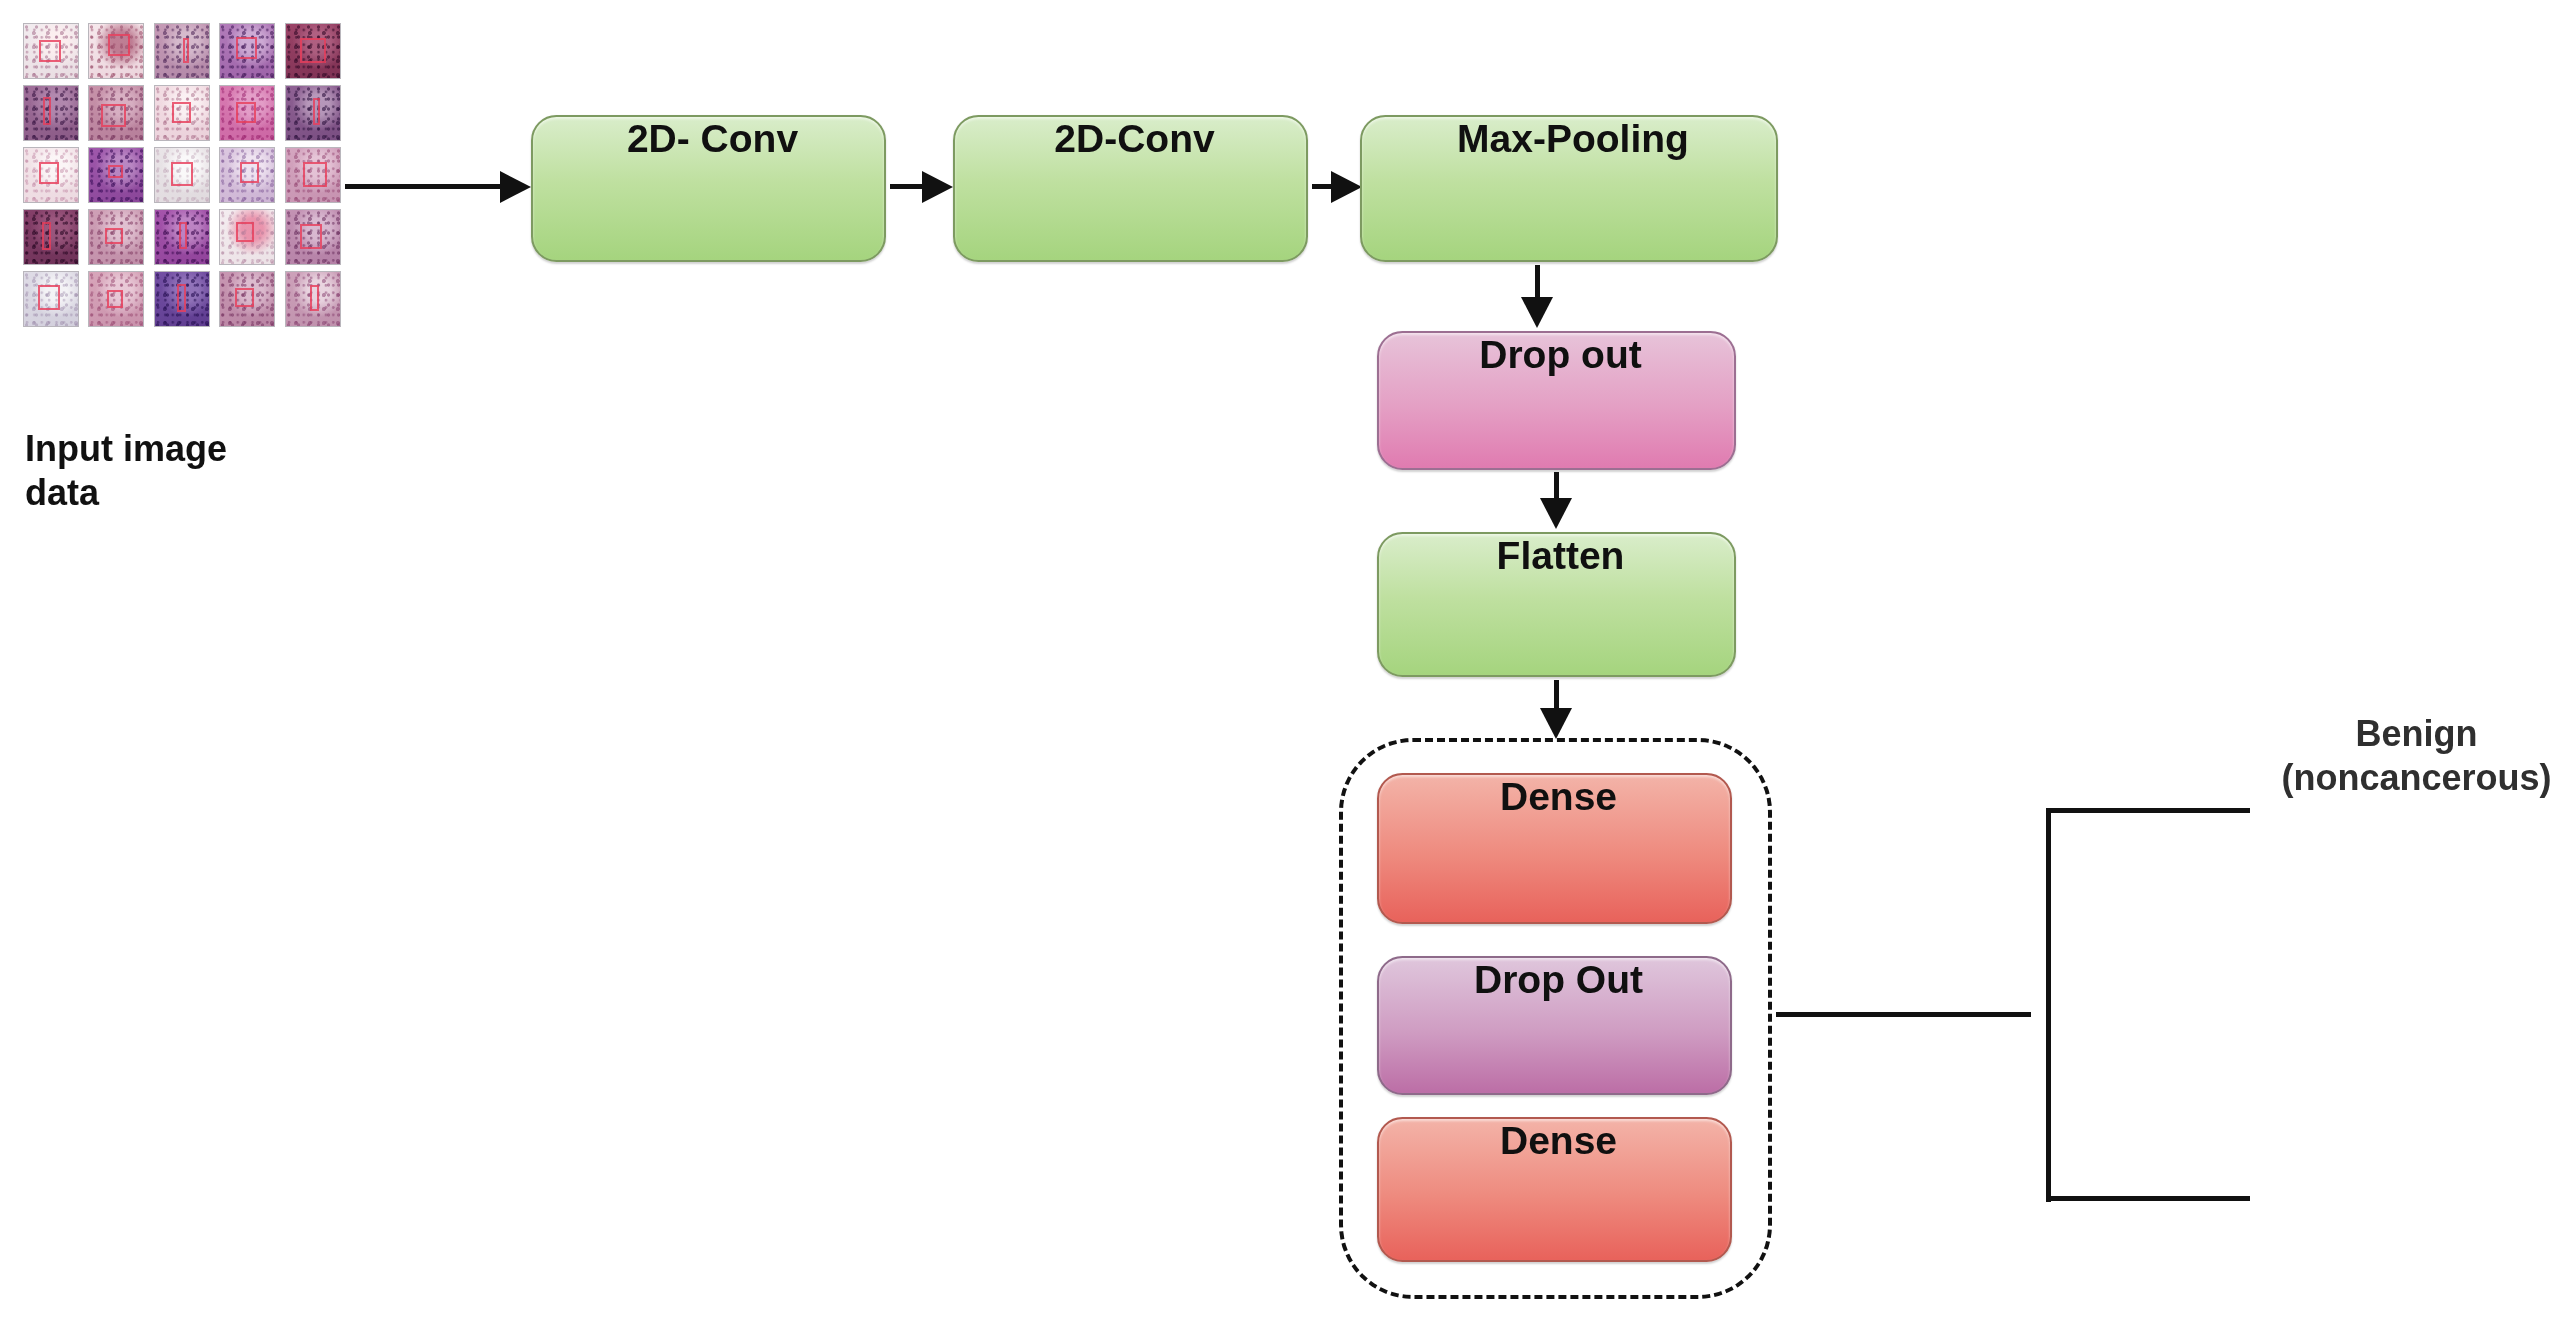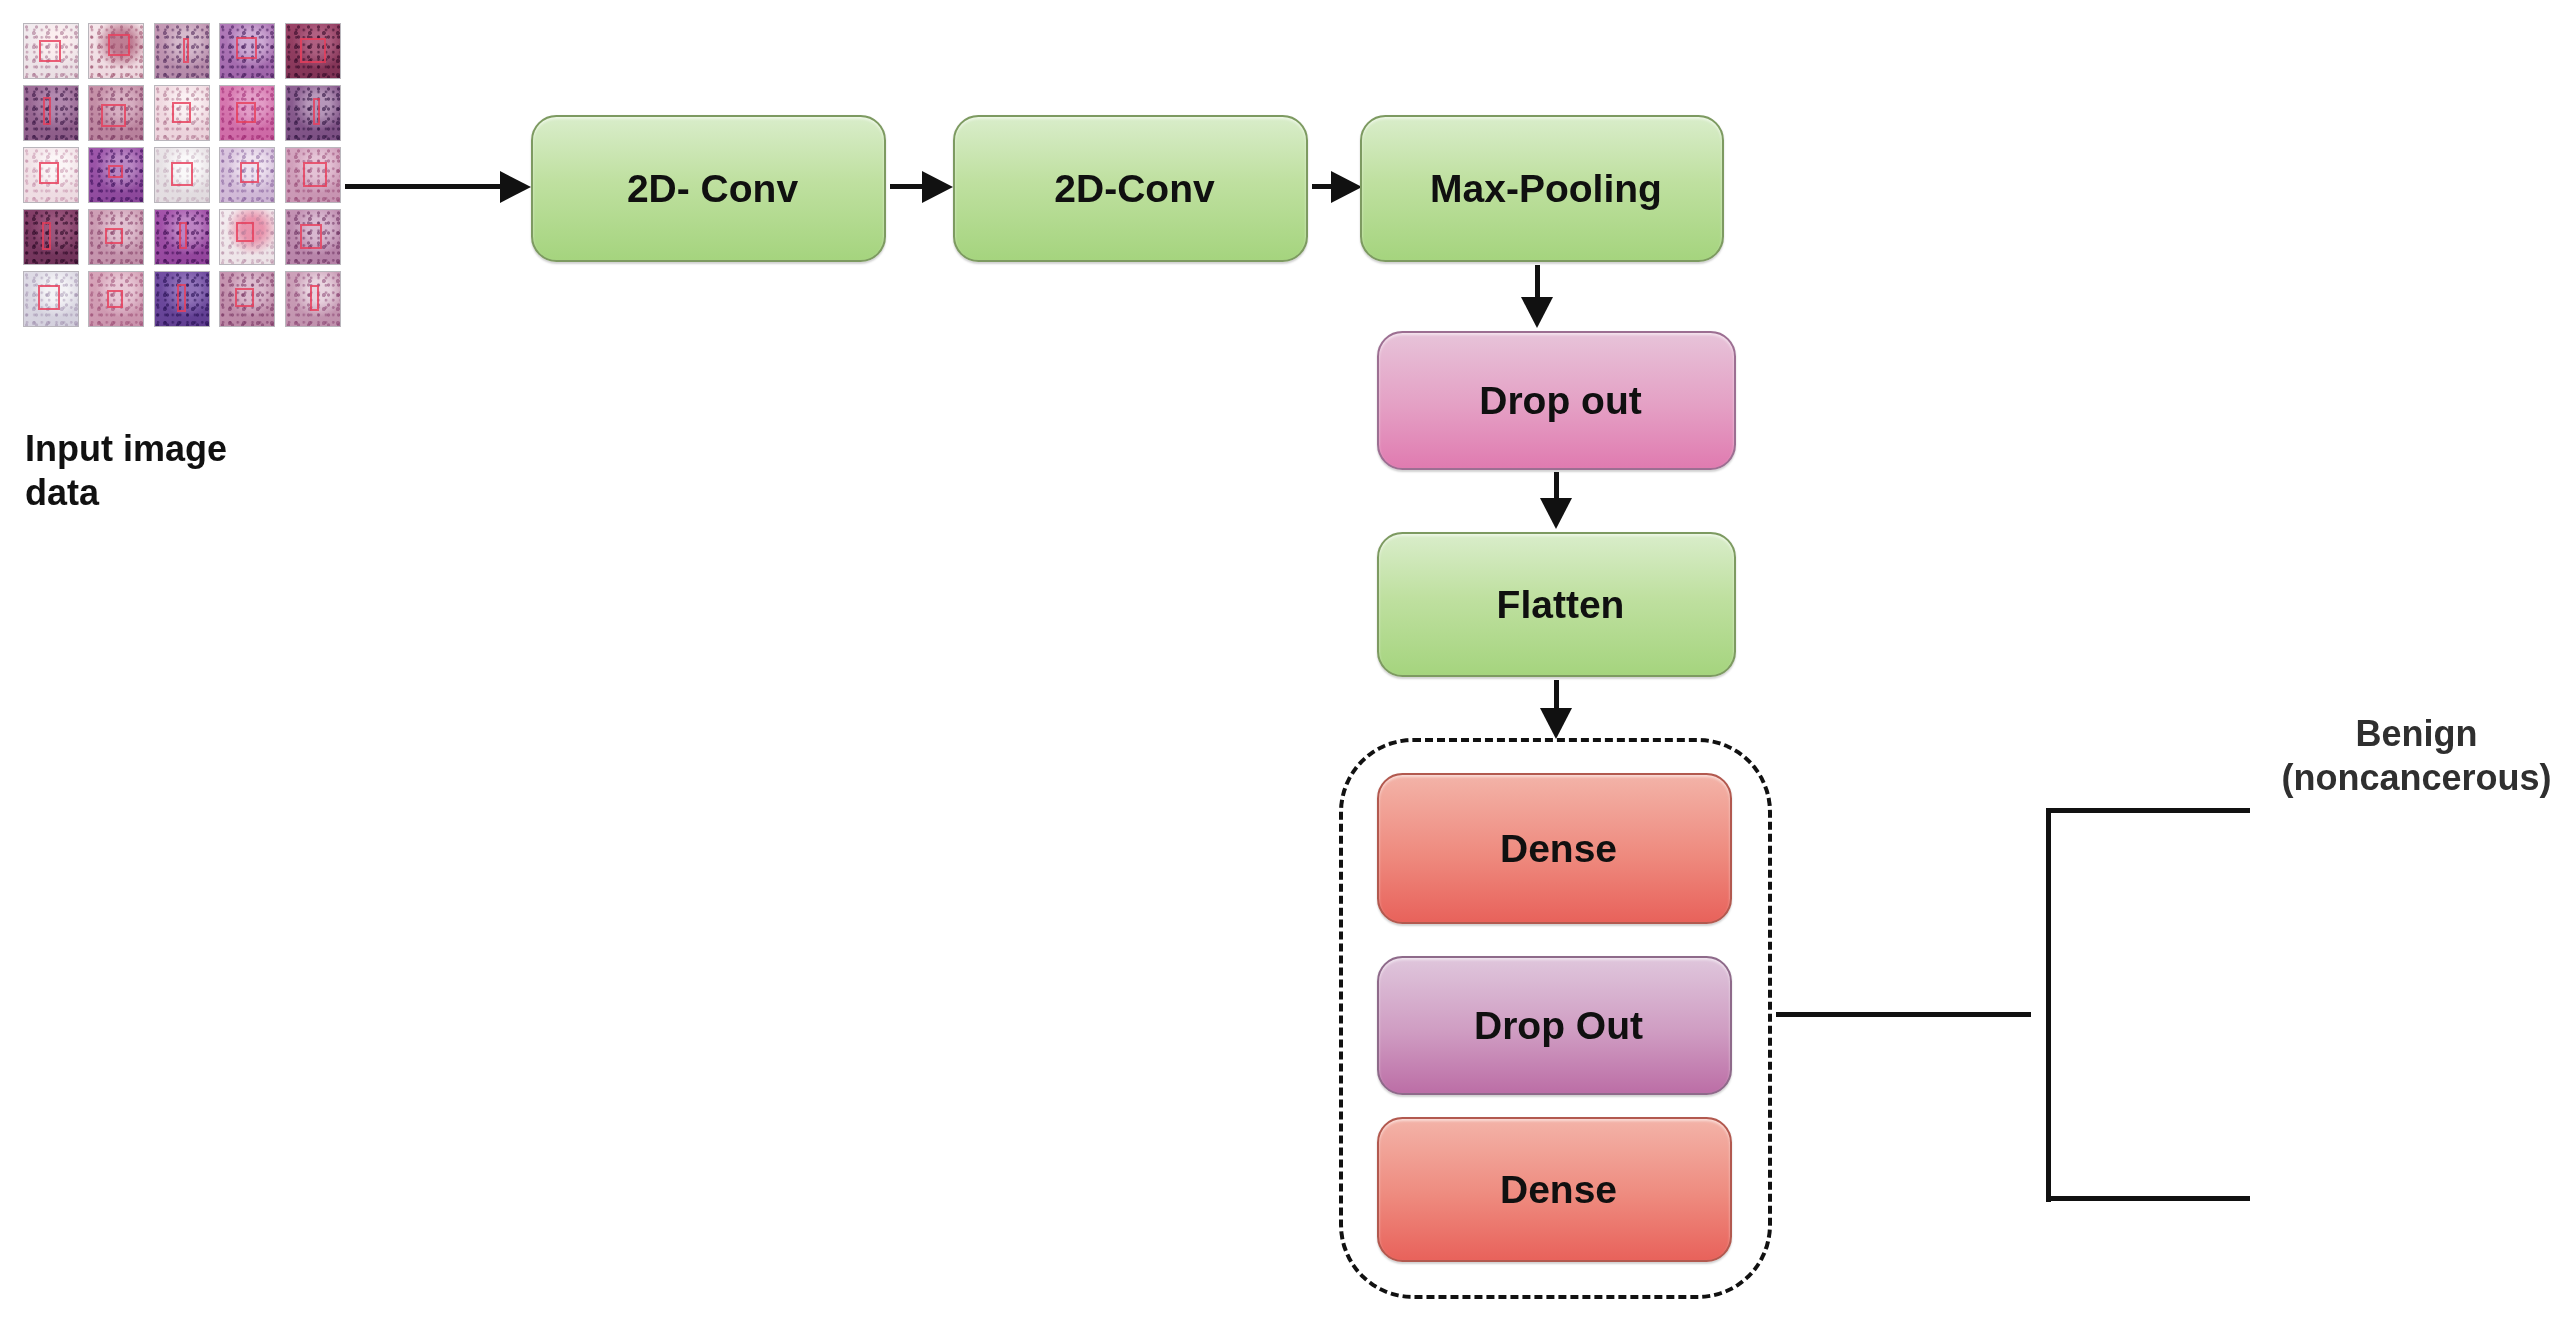--- a/index.html
+++ b/index.html
@@ -11,21 +11,21 @@
              display:grid;grid-template-columns:repeat(5,56px);grid-auto-rows:56px;
              column-gap:9.4px;row-gap:6px;}
   .tile{position:relative;border:1.3px solid #b9b6bc;box-sizing:border-box;overflow:hidden;}
   .tile::after{content:"";position:absolute;left:48%;bottom:-6px;width:3.3px;height:4px;background:#9a9aa0;}
   .redbox{position:absolute;border:2.7px solid rgba(232,62,92,0.82);box-sizing:border-box;}
 
   .figlabel{position:absolute;text-align:left;font-weight:bold;color:#111;
             font-size:36px;line-height:44px;}
 
   
-  .node{position:absolute;border-radius:25.4px;display:flex;align-items:center;justify-content:center;
+  .node{position:absolute;border-radius:25.4px;display:flex;align-items:flex-start;justify-content:center;
         font-weight:bold;font-size:39px;color:#101010;box-sizing:border-box;
         box-shadow:inset 0 2px 2.7px rgba(255,255,255,0.55), 0 1.3px 2px rgba(0,0,0,0.18);padding-left:8px;}
   .node.g{background:linear-gradient(180deg,#d9edca 0%,#bfe0a0 45%,#a5d47e 100%);border:2px solid #7d9a61;}
   .node.p{background:linear-gradient(180deg,#e7c3d9 0%,#e49fc4 55%,#e07bb0 100%);border:2px solid #9c6f92;}
   .node.r{background:linear-gradient(180deg,#f3b3a8 0%,#ee8a7e 55%,#e8625b 100%);border:2px solid #b2594f;}
   .node.pu{background:linear-gradient(180deg,#dfc6dc 0%,#cf9cc2 55%,#bc6ea6 100%);border:2px solid #8e6a8a;}
 
   
   .hline{position:absolute;height:5.4px;background:#111;}
   .vline{position:absolute;width:5.4px;background:#111;}
@@ -137,21 +137,21 @@
   <div class="hline" style="left:890px;top:184px;width:35px;"></div>
   <div class="ah-right" style="left:922px;top:171px;"></div>
 
   <div class="node g" style="left:953px;top:115px;width:355px;height:147px;">
     <span>2D-Conv</span>
   </div>
 
   <div class="hline" style="left:1312px;top:184px;width:21.4px;"></div>
   <div class="ah-right" style="left:1331px;top:171px;"></div>
 
-  <div class="node g" style="left:1360px;top:115px;width:364px;height:147px;">
+  <div class="node g" style="left:1360px;top:115px;width:418px;height:147px;">
     <span>Max-Pooling</span>
   </div>
 
   <div class="vline" style="left:1535px;top:265px;height:35px;"></div>
   <div class="ah-down" style="left:1521px;top:297px;"></div>
 
   <div class="node p" style="left:1377px;top:331px;width:359px;height:139px;">
     <span>Drop out</span>
   </div>
 

